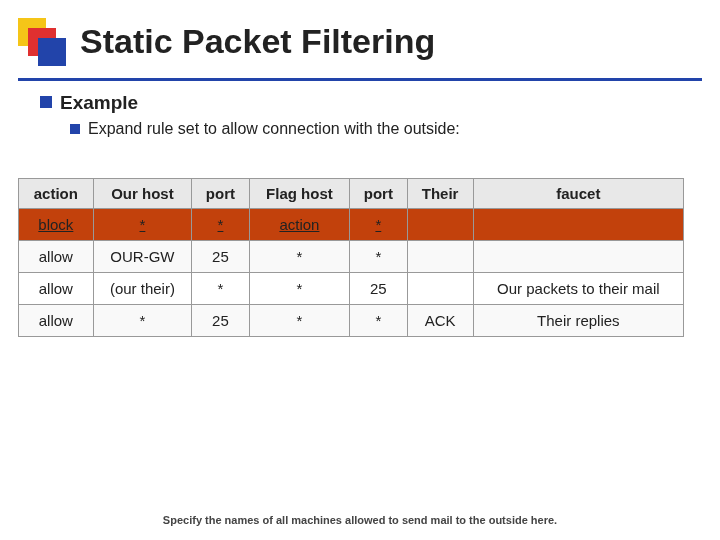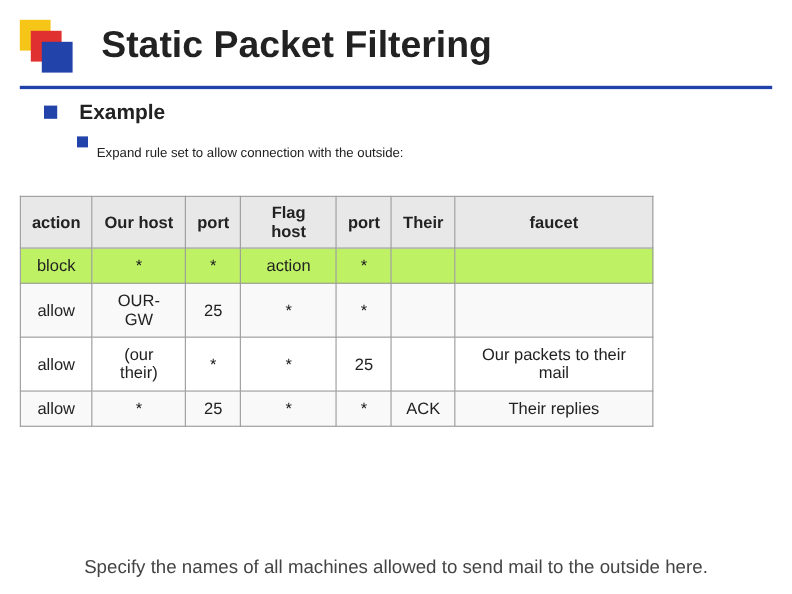--- a/index.html
+++ b/index.html
@@ -43,21 +43,21 @@
       left: 20px;
       width: 28px;
       height: 28px;
       background: #2244aa;
     }
 
     
     .page-title {
       position: absolute;
       top: 22px;
-      left: 92px;
+      left: 80px;
       font-size: 34px;
       font-weight: bold;
       color: #222;
     }
 
     
     .title-divider {
       position: absolute;
       top: 78px;
       left: 18px;
@@ -69,21 +69,21 @@
     
     .bullet-section {
       position: absolute;
       top: 92px;
       left: 40px;
     }
 
     .bullet-row {
       display: flex;
       align-items: flex-start;
-      gap: 20px;
+      gap: 8px;
       margin-bottom: 6px;
     }
 
     .bullet-square {
       width: 12px;
       height: 12px;
       background: #2244aa;
       flex-shrink: 0;
       margin-top: 4px;
     }
@@ -102,31 +102,30 @@
       margin-top: 4px;
     }
     .sub-bullet-sq {
       width: 10px;
       height: 10px;
       background: #2244aa;
       flex-shrink: 0;
       margin-top: 4px;
     }
     .sub-bullet-text {
-      font-size: 12px;
-      color: #222;
-      margin-top: 12px;
+      font-size: 16px;
+      color: #222;
     }
 
     
     .table-container {
       position: absolute;
       top: 178px;
       left: 18px;
-      width: 576px;
+      width: 666px;
     }
 
     table {
       width: 100%;
       border-collapse: collapse;
       font-size: 15px;
     }
 
     th {
       background: #e8e8e8;
@@ -145,31 +144,33 @@
       color: #222;
       background: #fff;
     }
 
     tr:nth-child(even) td {
       background: #f9f9f9;
     }
 
     
     .row-block td {
-      background: #bef264;
+      background: #c2410c;
+      text-decoration: underline;
     }
 
     .footnote {
       position: absolute;
       bottom: 14px;
       left: 50%;
       transform: translateX(-50%);
-      font-size: 17px;
+      font-size: 11px;
       color: #444;
       white-space: nowrap;
+      font-weight: bold;
     }
   </style>
 </head>
 <body>
 
 <div class="deco-container">
   <div class="deco-yellow"></div>
   <div class="deco-red"></div>
   <div class="deco-blue"></div>
 </div>

